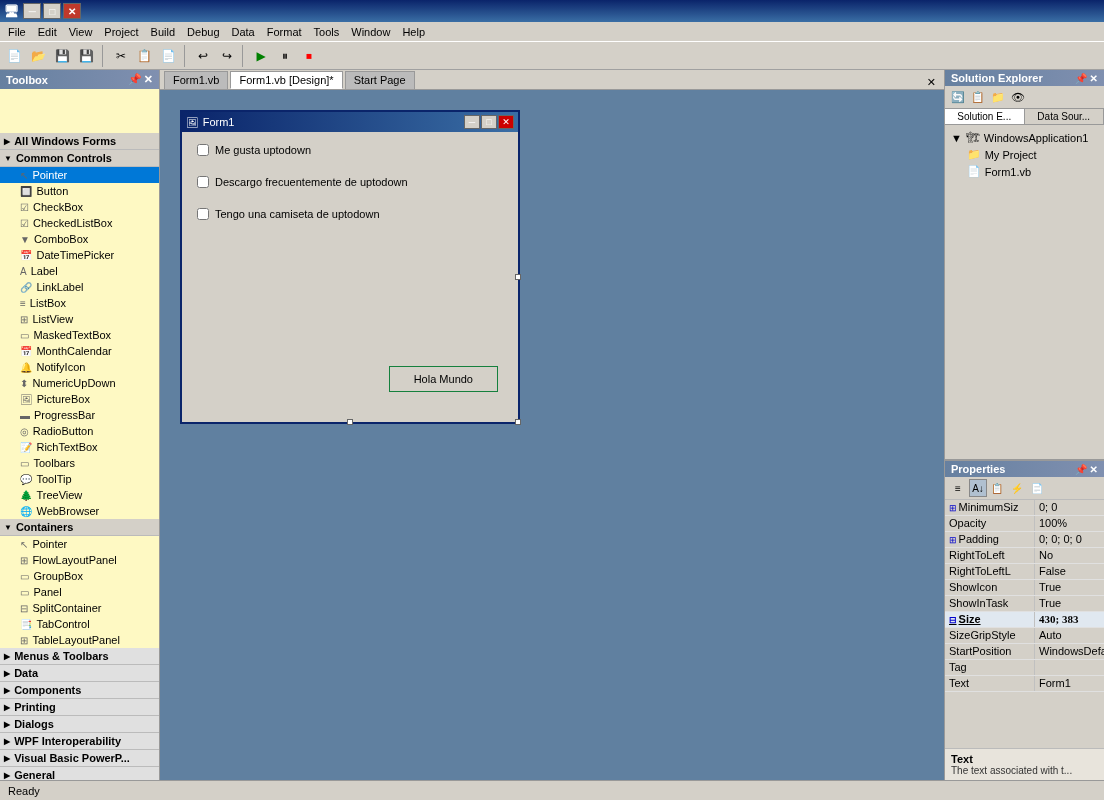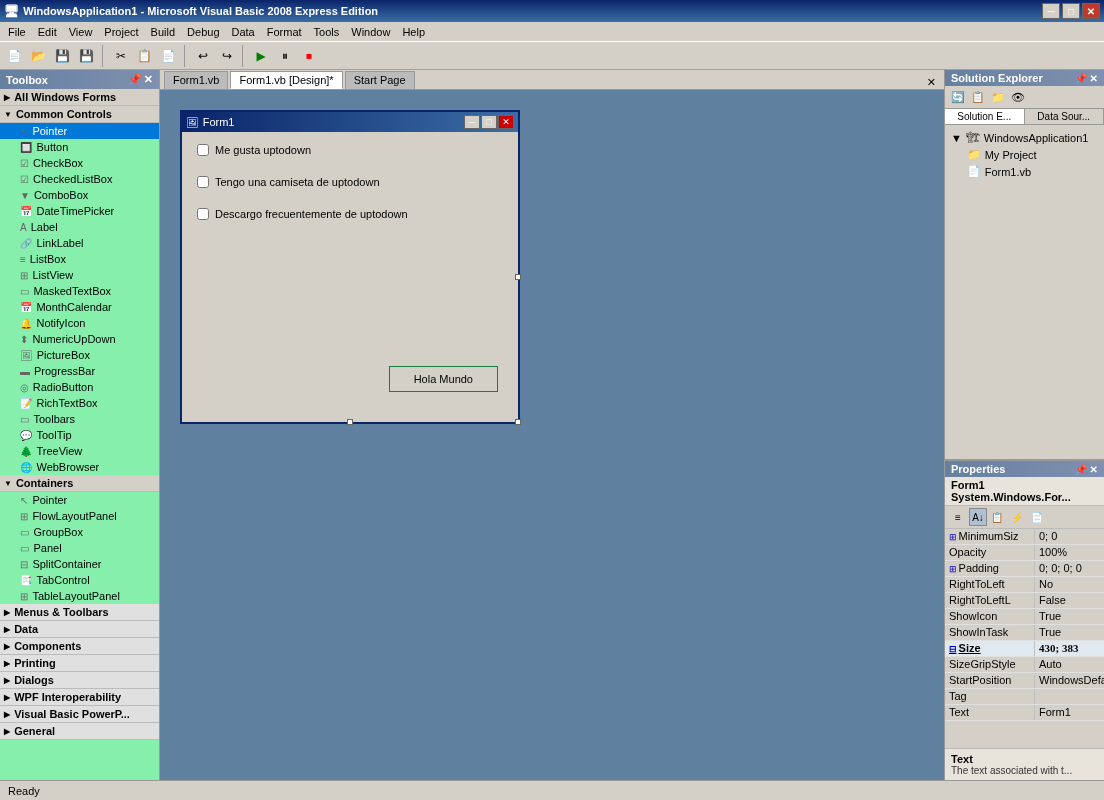--- a/index.html
+++ b/index.html
@@ -59,25 +59,26 @@
 
     
     .main-layout {
       display: flex;
       height: calc(800px - 22px - 20px - 28px - 20px);
     }
 
     
     .toolbox {
       width: 160px;
-      background: #86efac;
+      background: #fef9c3;
       border-right: 1px solid #999;
       display: flex;
       flex-direction: column;
       overflow: hidden;
+      gap: 44px;
     }
     .toolbox-header {
       background: linear-gradient(to right, #6680a0, #8090b0);
       color: white;
       padding: 3px 6px;
       font-size: 11px;
       font-weight: bold;
       display: flex;
       justify-content: space-between;
       align-items: center;
@@ -330,21 +331,20 @@
     
     ::-webkit-scrollbar { width: 8px; height: 8px; }
     ::-webkit-scrollbar-track { background: #d4d0c8; }
     ::-webkit-scrollbar-thumb { background: #a0a0a0; border: 1px solid #888; }
   </style>
 </head>
 <body>
 
 <div class="title-bar">
   <span style="font-size:12px; margin-right:4px;">🖥</span>
-  <span class="title-bar-text">WindowsApplication1 - Microsoft Visual Basic 2008 Express Edition</span>
   <div class="title-bar-buttons">
     <div class="title-btn">─</div>
     <div class="title-btn">□</div>
     <div class="title-btn close">✕</div>
   </div>
 </div>
 
 <div class="menu-bar">
 <div class="menu-item">File</div>
     <div class="menu-item">Edit</div>
@@ -578,25 +578,25 @@
             <div class="form1-btn close-btn">✕</div>
           </div>
         </div>
         <div class="form1-body">
           <div class="form1-checkbox">
             <input type="checkbox" style="">
             <span>Me gusta uptodown</span>
           </div>
           <div class="form1-checkbox">
             <input type="checkbox" style="">
-            <span>Tengo una camiseta de uptodown</span>
+            <span>Descargo frecuentemente de uptodown</span>
           </div>
           <div class="form1-checkbox">
             <input type="checkbox" style="">
-            <span>Descargo frecuentemente de uptodown</span>
+            <span>Tengo una camiseta de uptodown</span>
           </div>
           <button class="form1-button">Hola Mundo</button>
 
           <div class="resize-handle" style="bottom:-3px; right:-3px;"></div>
           <div class="resize-handle" style="bottom:-3px; left:50%; transform:translateX(-50%);"></div>
           <div class="resize-handle" style="top:50%; right:-3px; transform:translateY(-50%);"></div>
         </div>
       </div>
 
     </div>
@@ -640,21 +640,20 @@
     </div>
 
     <div class="properties-panel">
       <div class="panel-header">
         <span>Properties</span>
         <div class="panel-header-btns">
           <span>📌</span>
           <span>✕</span>
         </div>
       </div>
-      <div class="prop-title">Form1 System.Windows.For...</div>
       <div class="prop-toolbar">
         <div class="prop-btn">≡</div>
         <div class="prop-btn active">A↓</div>
         <div class="prop-btn">📋</div>
         <div class="prop-btn">⚡</div>
         <div class="prop-btn">📄</div>
       </div>
       <div class="prop-list">
         <div class="prop-row">
           <div class="prop-name">

